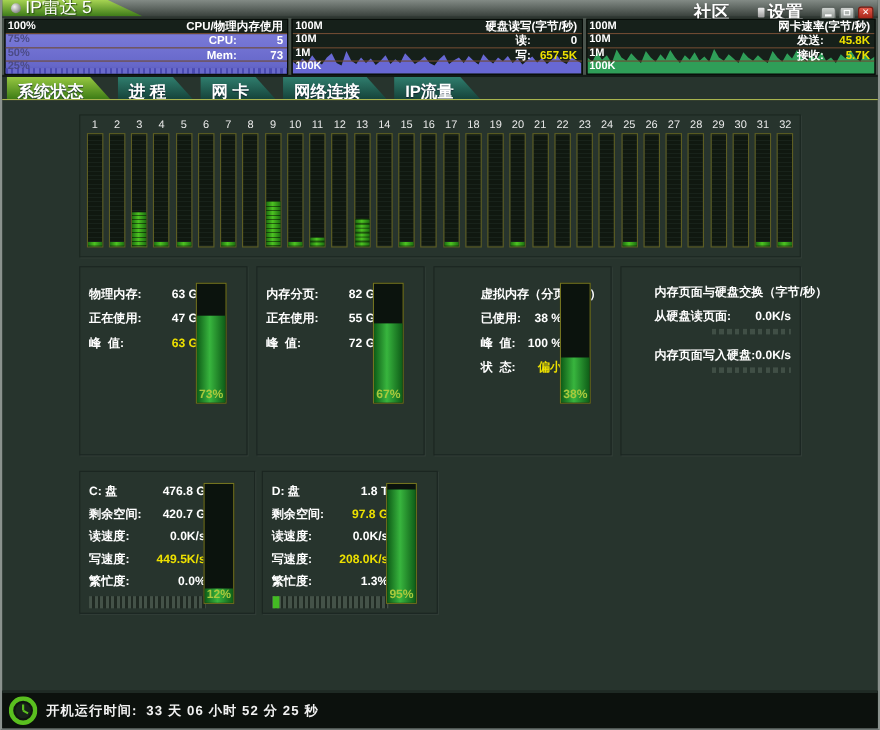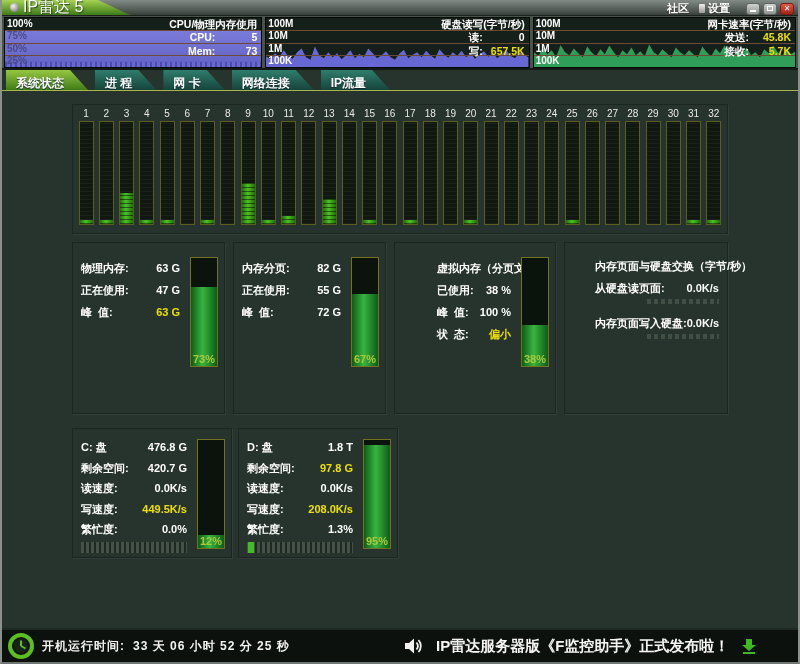--- a/index.html
+++ b/index.html
@@ -10,22 +10,22 @@
 
   
   .titlebar { height:15px; background:linear-gradient(#838b86,#39413c); position:relative; }
   .title-badge { position:absolute; left:0; top:0; width:230px; height:15px;
     background:linear-gradient(#a6d352,#3c7a18);
     clip-path:polygon(0 0, 96px 0, 128px 100%, 0 100%);
     display:flex; align-items:center; padding-left:8px; gap:4px; }
   .radar-icon { width:9px; height:9px; border-radius:50%; background:radial-gradient(circle at 35% 35%, #f2f2f2, #9a9a9a 60%, #5a5a5a); flex:none; }
   .title-text { font-size:16px; font-weight:normal; color:#fff; text-shadow:1px 1px 1px #2a4a10; white-space:nowrap; }
   .tb-right { position:absolute; right:4px; top:1px; display:flex; align-items:center; gap:10px; }
-  .tb-link { font-size:11px; font-weight:bold; color:#fff; text-shadow:0 1px 1px #333; cursor:default;font-family:Liberation Mono, monospace; }
-  .settings-wrap { display:flex; align-items:center; gap:3px; }
+  .tb-link { font-size:16px; font-weight:bold; color:#fff; text-shadow:0 1px 1px #333; cursor:default;font-family:Liberation Mono, monospace; }
+  .settings-wrap { display:flex; align-items:center; gap:3px;margin-left:16px; }
   .settings-icon { width:6px; height:9px; background:linear-gradient(#eee,#999); border-radius:1px; }
   .winbtns { display:flex; gap:3px; margin-left:6px; }
   .winbtn { width:14px; height:12px; border-radius:3px; background:linear-gradient(#cfd3d0,#8d938f); border:1px solid #5f6662;
             display:flex; align-items:center; justify-content:center; font-size:8px; color:#fff; font-weight:bold; }
   .winbtn.close { background:linear-gradient(#e4594a,#a32317); border-color:#7c1a10; }
   .winbtn .minbar { width:6px; height:2px; background:#fff; margin-top:5px; }
   .winbtn .maxbox { width:6px; height:5px; border:1px solid #fff; }
 
   
   .topstrip { height:55px; background:#49534c; border-top:1px solid #1d2420; border-bottom:2px solid #131a16;
@@ -40,21 +40,21 @@
   .overlay div { font-size:10.5px; font-weight:bold; color:#fff; line-height:13.4px; white-space:pre; }
   .overlay .val { display:inline-block; min-width:42px; text-align:right; }
   .hl { color:#ede000 !important; }
   .cpu-fill { position:absolute; left:0; right:0; bottom:0; background:linear-gradient(#7a7ad8,#6667c9 80%,#5556b8); z-index:1; }
   .cpu-tex { position:absolute; left:0; right:0; bottom:0; height:5px; z-index:2;
              background:repeating-linear-gradient(90deg,#4a4ab2 0 2px,#6a6acc 2px 5px); }
   .spark { position:absolute; left:0; bottom:0; width:100%; height:100%; z-index:2; }
 
   
   .tabbar { height:21px; background:#27342d; border-bottom:1px solid #a8b44e; display:flex; align-items:flex-end; padding-left:4px; gap:7px; }
-  .tab { height:20px; line-height:19px; padding:4px 24px 0 10px; font-size:12px; color:#fff; font-weight:bold; white-space:nowrap;
+  .tab { height:20px; line-height:19px; padding:4px 24px 0 10px; font-size:15px; color:#fff; font-weight:bold; white-space:nowrap;
          clip-path:polygon(0 0, calc(100% - 18px) 0, 100% 100%, 0 100%);
          background:linear-gradient(#2f7d6d,#16443b); text-shadow:0 1px 1px #123; }
   .tab.active { background:linear-gradient(#96c741,#3e7d16); }
 
   
   .content { padding-top:13px; }
   .cores-panel { width:656px; margin:0 auto; height:130px; border:1px solid #1b2620; box-shadow:1px 1px 0 rgba(255,255,255,.05);
                  display:grid; grid-template-columns:repeat(32,1fr); padding:2px 3px 6px; }
   .core { text-align:center; }
   .core .num { font-size:10px; color:#e9e9e9; height:14px; line-height:14px; }
@@ -64,21 +64,21 @@
       background:repeating-linear-gradient(to top,rgba(0,0,0,.5) 0 1px,rgba(0,0,0,0) 1px 4px),
                  linear-gradient(90deg,#1d6f10,#4cc321 45%,#1d6f10); }
 
   .mem-row { width:656px; margin:8px auto 0; display:flex; gap:8px; }
   .panel { height:172px; border:1px solid #1b2521; box-shadow:1px 1px 0 rgba(255,255,255,.05); position:relative; padding:14px 8px 0 8px; }
   .panel.w1 { width:155px; } .panel.w2 { width:155px; } .panel.w3 { width:163px;padding-left:42px; } .panel.w4 { width:164px; padding-top:12px;padding-left:30px; }
   .ptitle { font-size:11px; font-weight:bold; color:#fff; line-height:22px; white-space:nowrap; }
   .rows { width:calc(100% - 36px); }
   .rows.full { width:100%; }
   .prow { display:flex; justify-content:space-between; font-size:11px; font-weight:bold; color:#fff; line-height:22px; white-space:pre; }
-  .gauge { position:absolute; right:6px; top:14px; width:28px; height:110px; border:1px solid #73731f; background:#0b130d; }
+  .gauge { position:absolute; right:18px; top:14px; width:28px; height:110px; border:1px solid #73731f; background:#0b130d; }
   .gfill { position:absolute; bottom:0; left:0; right:0; background:linear-gradient(90deg,#0e5c17,#38b53e 45%,#0e5c17); }
   .gpct { position:absolute; bottom:1px; left:0; width:100%; text-align:center; font-size:11px; font-weight:bold; color:#a9c93d; z-index:2; }
   .dashbar { height:5px; width:72px; margin:0 0 8px auto; opacity:.55;
              background:repeating-linear-gradient(90deg,#55655a 0 4px,transparent 4px 7px); }
 
   .disk-row { width:656px; margin:14px auto 0; display:flex; gap:6px; }
   .dpanel { width:160px; height:130px; border:1px solid #1b2521; box-shadow:1px 1px 0 rgba(255,255,255,.05); position:relative; padding:8px 8px 0 8px; }
   .dpanel .prow { line-height:20.5px; }
   .busybar { width:calc(100% - 36px); height:11px; margin-top:2px; position:relative;
              background:repeating-linear-gradient(90deg,#445248 0 3px,#1f2922 3px 5px); }
@@ -474,26 +474,14 @@
       <svg class="clock-icon" width="26" height="26" viewBox="0 0 26 26">
         <circle cx="13" cy="13" r="12" fill="#101510"></circle>
         <circle cx="13" cy="13" r="11" fill="none" stroke="#5abf1f" stroke-width="4"></circle>
         <circle cx="13" cy="13" r="7" fill="#18231a"></circle>
         <line x1="13" y1="13" x2="13" y2="7.5" stroke="#5abf1f" stroke-width="2"></line>
         <line x1="13" y1="13" x2="17.5" y2="15.5" stroke="#5abf1f" stroke-width="2"></line>
       </svg>
       <span class="uptime-text">开机运行时间:</span>
       <span class="uptime-text">33 天 06 小时 52 分 25 秒</span>
     </div>
-    <div class="announce">
-      <svg width="20" height="18" viewBox="0 0 20 18">
-        <polygon points="1,6 5,6 10,1.5 10,16.5 5,12 1,12" fill="#f2f2f2"></polygon>
-        <path d="M12.5 5.5 A5.5 5.5 0 0 1 12.5 12.5" fill="none" stroke="#f2f2f2" stroke-width="1.8"></path>
-        <path d="M14.5 3 A9 9 0 0 1 14.5 15" fill="none" stroke="#f2f2f2" stroke-width="1.8"></path>
-      </svg>
-      <span class="announce-text">IP雷达服务器版《F监控助手》正式发布啦！</span>
-      <svg width="16" height="16" viewBox="0 0 16 16">
-        <polygon points="5,1 11,1 11,7 15,7 8,13 1,7 5,7" fill="#3dbb1e"></polygon>
-        <rect x="2" y="14" width="12" height="2" fill="#3dbb1e"></rect>
-      </svg>
-    </div>
   </div>
 </div>
 
 </body></html>

